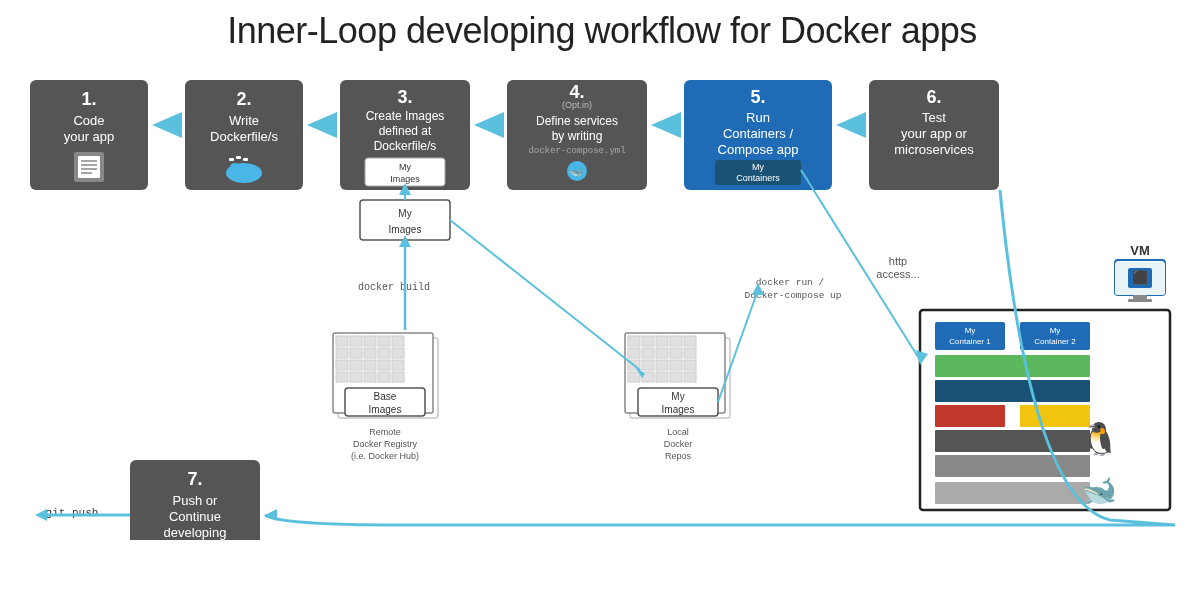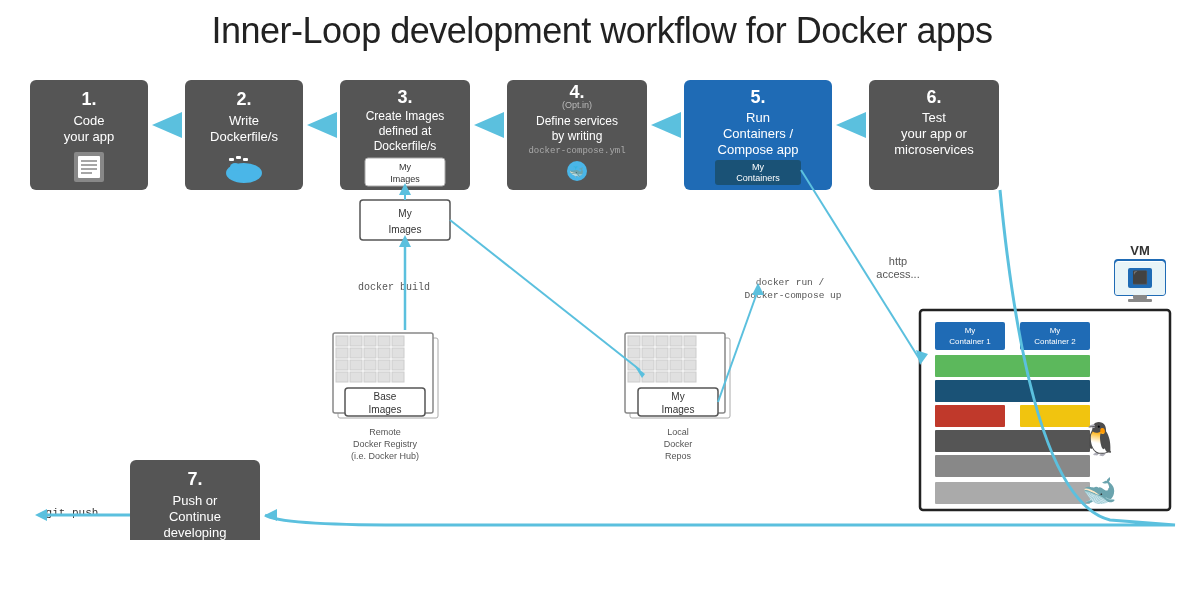--- a/index.html
+++ b/index.html
@@ -28,21 +28,21 @@
 
     
     .content-area {
       position: relative;
     }
   </style>
 </head>
 <body>
 
 <div class="page">
-  <h1 class="main-title">Inner-Loop development workflow for Docker apps</h1>
+  <h1 class="main-title">Inner-Loop developing workflow for Docker apps</h1>
 
   <div class="content-area">
     <svg width="1164" height="470" viewBox="0 0 1164 470" xmlns="http://www.w3.org/2000/svg">
 
       <rect x="10" y="10" width="118" height="110" rx="6" fill="#555"></rect>
       <text x="69" y="35" font-family="Segoe UI,Arial,sans-serif" font-size="18" font-weight="bold" fill="white" text-anchor="middle">1.</text>
       <text x="69" y="55" font-family="Segoe UI,Arial,sans-serif" font-size="13" fill="white" text-anchor="middle">Code</text>
       <text x="69" y="71" font-family="Segoe UI,Arial,sans-serif" font-size="13" fill="white" text-anchor="middle">your app</text>
 
       <rect x="54" y="82" width="30" height="30" rx="2" fill="#888"></rect>

